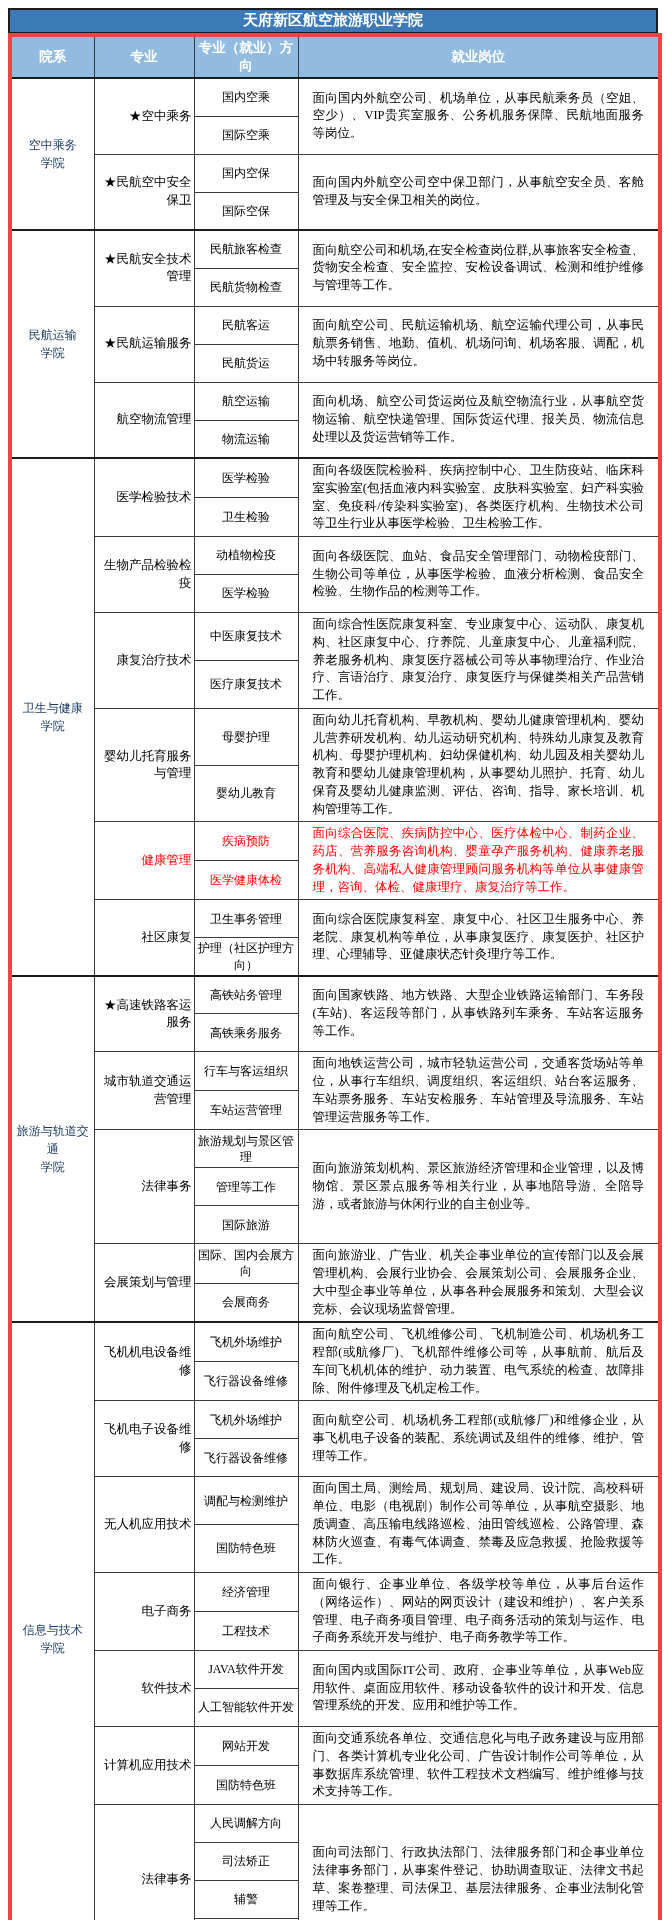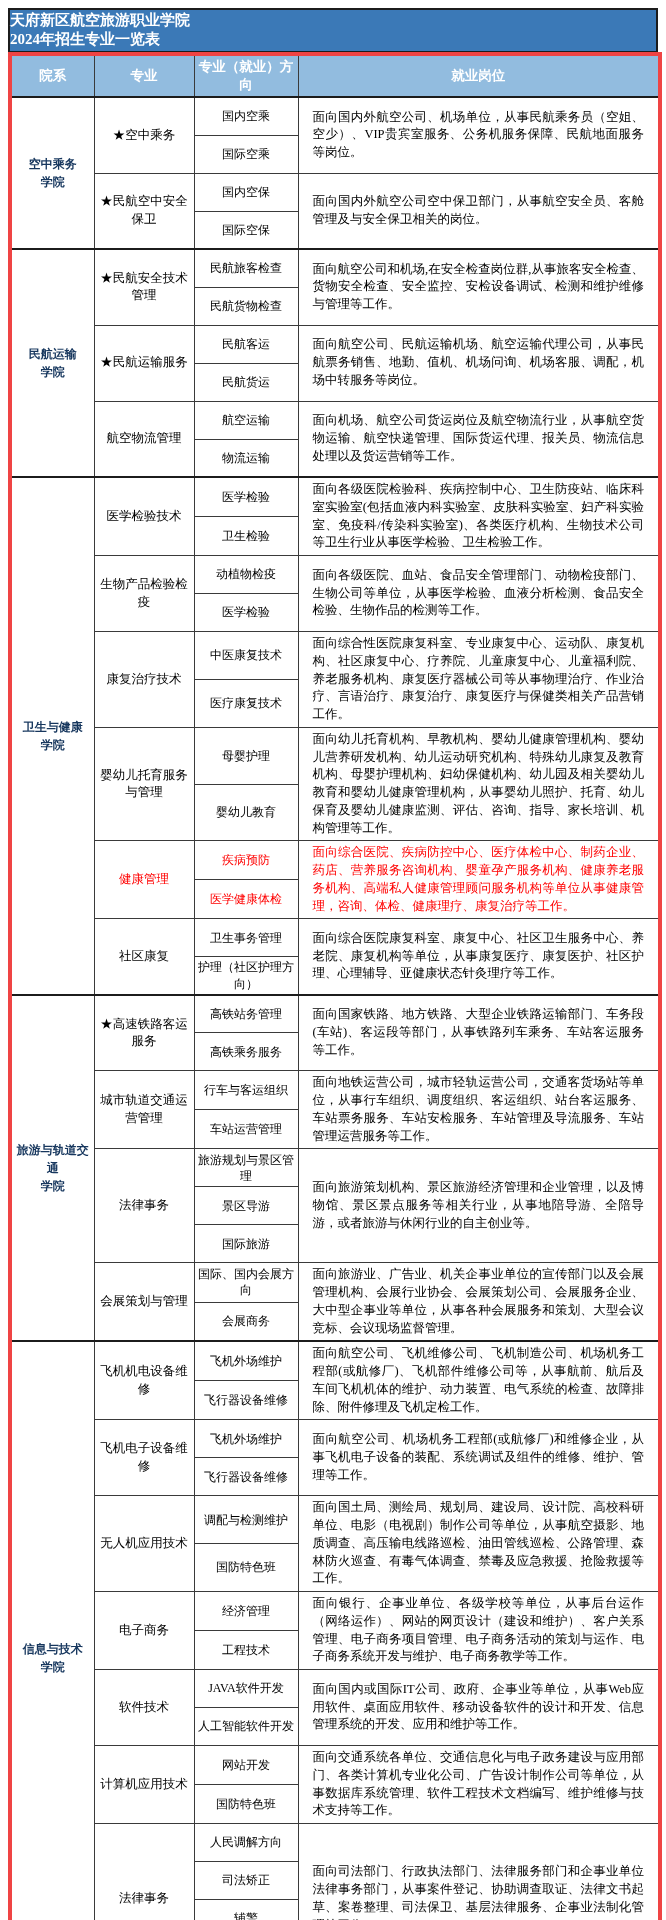--- a/index.html
+++ b/index.html
@@ -11,21 +11,21 @@
   }
   .page {
     width: 666px;
     box-sizing: border-box;
     padding: 8px 8px 4px 8px;
     background: #fff;
   }
   .title-bar {
     background: var(--title-bg, #3B79B7);
     color: #fff;
-    text-align: left;
+    text-align: center;
     font-weight: bold;
     font-size: 15px;
     line-height: 19px;
     border: 2px solid #1c1c1c;
     border-bottom: 1px solid #1c1c1c;
     padding: 1px 0 2px 0;
   }
   table.majors {
     width: 650px;
     border-collapse: collapse;
@@ -44,30 +44,30 @@
   thead th {
     background: var(--header-bg, #92BCDF);
     color: #ffffff;
     font-weight: bold;
     font-size: 13.5px;
     height: 37px;
     padding: 2px;
   }
   td.dept {
     color: var(--dept-color, #17375E);
-    font-weight: bold;
+    font-weight: normal;
     font-size: 12px;
     text-align: center;
     white-space: pre-line;
     line-height: 1.5;
     padding: 0 1px;
   }
   td.major {
     font-size: 12.5px;
-    text-align: center;
+    text-align: right;
     padding: 2px 2px;
     line-height: 1.4;
   }
   td.dir {
     font-size: 12px;
     text-align: center;
     padding: 2px 1px;
     height: 38px;
     line-height: 1.35;
     margin-top: 13px;
@@ -81,21 +81,20 @@
   tr.dept-start td { border-top: 2px solid #1c1c1c; }
   .red { color: var(--highlight, #FF0000); }
 </style>
 </head>
 <body>
 
 <div class="page">
 
   <div class="title-bar">
     <div>天府新区航空旅游职业学院</div>
-    <div>2024年招生专业一览表</div>
   </div>
 
   <table class="majors">
     <colgroup>
       <col class="c-dept">
         <col class="c-major">
         <col class="c-dir">
         <col class="c-jobs">
     </colgroup>
     <thead>
@@ -218,21 +217,21 @@
         </tr>
         <tr>
           <td class="dir">车站运营管理</td>
         </tr>
         <tr>
           <td class="major" rowspan="3">法律事务</td>
           <td class="dir">旅游规划与景区管理</td>
           <td class="jobs" rowspan="3">面向旅游策划机构、景区旅游经济管理和企业管理，以及博物馆、景区景点服务等相关行业，从事地陪导游、全陪导游，或者旅游与休闲行业的自主创业等。</td>
         </tr>
         <tr>
-          <td class="dir">景区导游</td>
+          <td class="dir">管理等工作</td>
         </tr>
         <tr>
           <td class="dir">国际旅游</td>
         </tr>
         <tr>
           <td class="major" rowspan="2">会展策划与管理</td>
           <td class="dir">国际、国内会展方向</td>
           <td class="jobs" rowspan="2">面向旅游业、广告业、机关企事业单位的宣传部门以及会展管理机构、会展行业协会、会展策划公司、会展服务企业、大中型企事业等单位，从事各种会展服务和策划、大型会议竞标、会议现场监督管理。</td>
         </tr>
         <tr>

